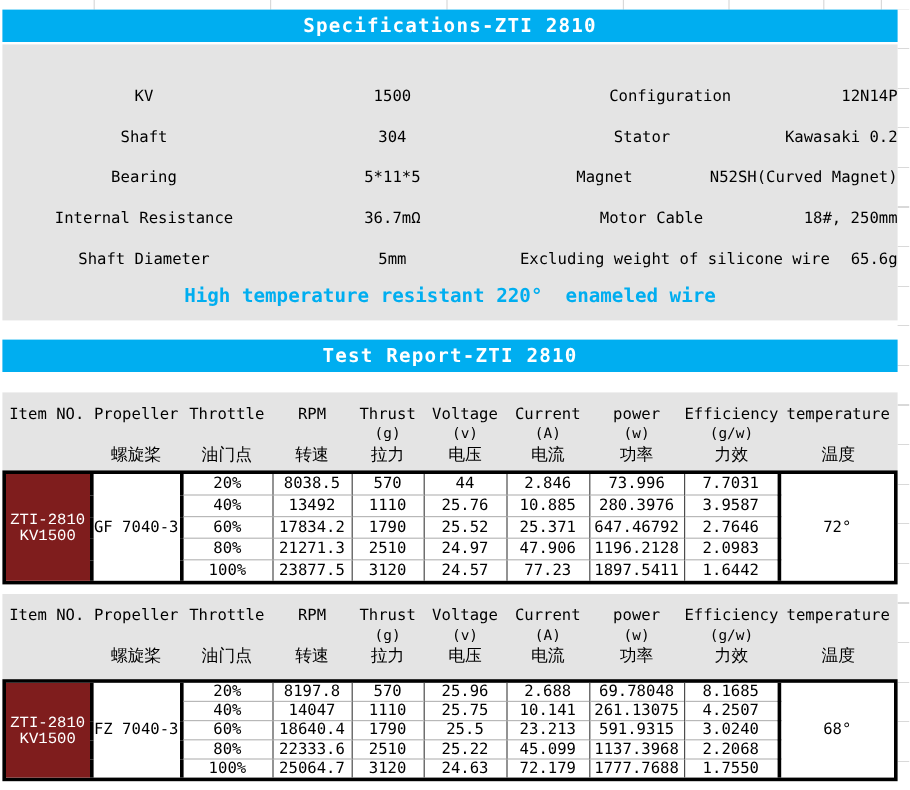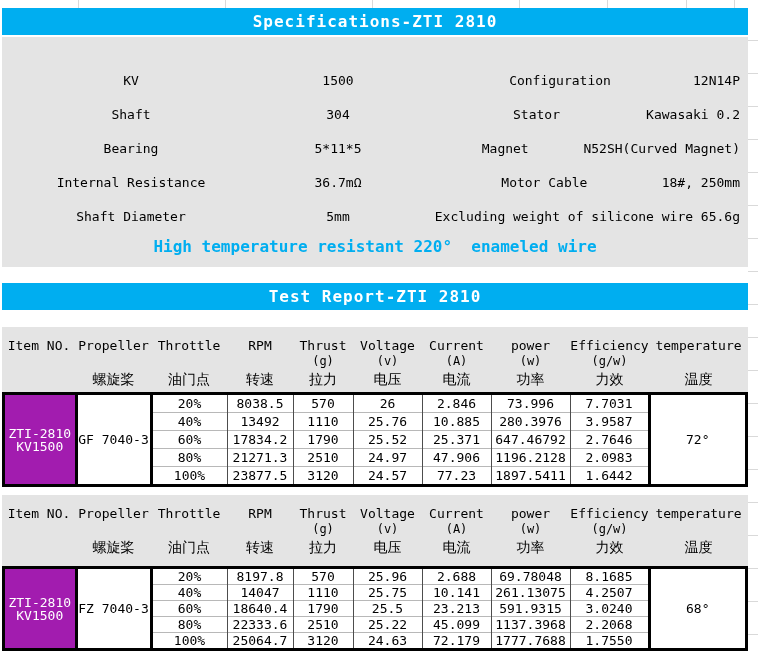--- a/index.html
+++ b/index.html
@@ -19,24 +19,24 @@
   
   .band{
     height:27px;background:#00AEF0;color:#ffffff;font-weight:bold;font-size:16px;
     display:flex;align-items:center;justify-content:center;letter-spacing:1px;
   }
   .gap2{height:2px;} .gap16{height:16px;} .gap17{height:17px;} .gap8{height:8px;}
 
   
   .spec{height:230px;background:#E4E4E4;box-sizing:border-box;padding-top:26px;}
   .spec-row{height:34px;display:flex;align-items:center;font-size:13px;}
-  .spec-l1{width:236px;text-align:center;margin-left:11px;}
+  .spec-l1{width:236px;text-align:center;}
   .spec-v1{width:178px;text-align:center;}
   .spec-l2{flex:1;text-align:center;}
-  .spec-v2{flex:none;padding-right:8px;white-space:pre;}
+  .spec-v2{flex:none;white-space:pre;}
   .spec-note{
     height:28px;line-height:28px;text-align:center;color:#00AEF0;
     font-weight:bold;font-size:16px;white-space:pre;
   }
 
   
   .thead{
     background:#E4E4E4;height:65px;box-sizing:border-box;padding-top:11px;
     display:grid;grid-template-columns:74px 75px 76px 66px 60px 69px 69px 79px 79px 99px;
   }
@@ -50,21 +50,21 @@
   .dblock{border:3px solid #000;background:#ffffff;}
   table.dt{border-collapse:collapse;table-layout:fixed;width:740px;}
   table.dt td{
     font-size:13px;line-height:1;text-align:center;padding:0;height:17px;
     border-left:1px solid #4d4d4d;white-space:nowrap;overflow:hidden;
   }
   table.dt.t2 td{height:15px;}
   table.dt tr + tr td{border-top:1px solid #b8b8b8;margin-left:16px;}
   table.dt td:first-child{border-left:none;}
   table.dt td.thick{border-left:3px solid #000;}
-  td.item{background:#a21caf;color:#ffffff;line-height:17px;}
+  td.item{background:#7f1d1d;color:#ffffff;line-height:17px;font-family:Liberation Mono, monospace;}
   td.prop{white-space:pre;margin-top:32px;}
 </style>
 </head>
 <body>
 
 <div class="page">
 
   <div class="top-strip">
     <div class="vgrid" style="left:78px"></div>
     <div class="vgrid" style="left:225px"></div>
@@ -194,21 +194,21 @@
         <tbody>
           <tr>
             <td class="item" rowspan="5">
               <span>ZTI-2810</span><br>
               <span>KV1500</span>
             </td>
             <td class="prop thick" rowspan="5">GF  7040-3</td>
             <td class="thick">20%</td>
             <td>8038.5</td>
             <td>570</td>
-            <td>26</td>
+            <td>44</td>
             <td>2.846</td>
             <td>73.996</td>
             <td>7.7031</td>
             <td class="thick" rowspan="5">72°</td>
           </tr>
           <tr>
             <td class="thick">40%</td>
             <td>13492</td>
             <td>1110</td>
             <td>25.76</td>

